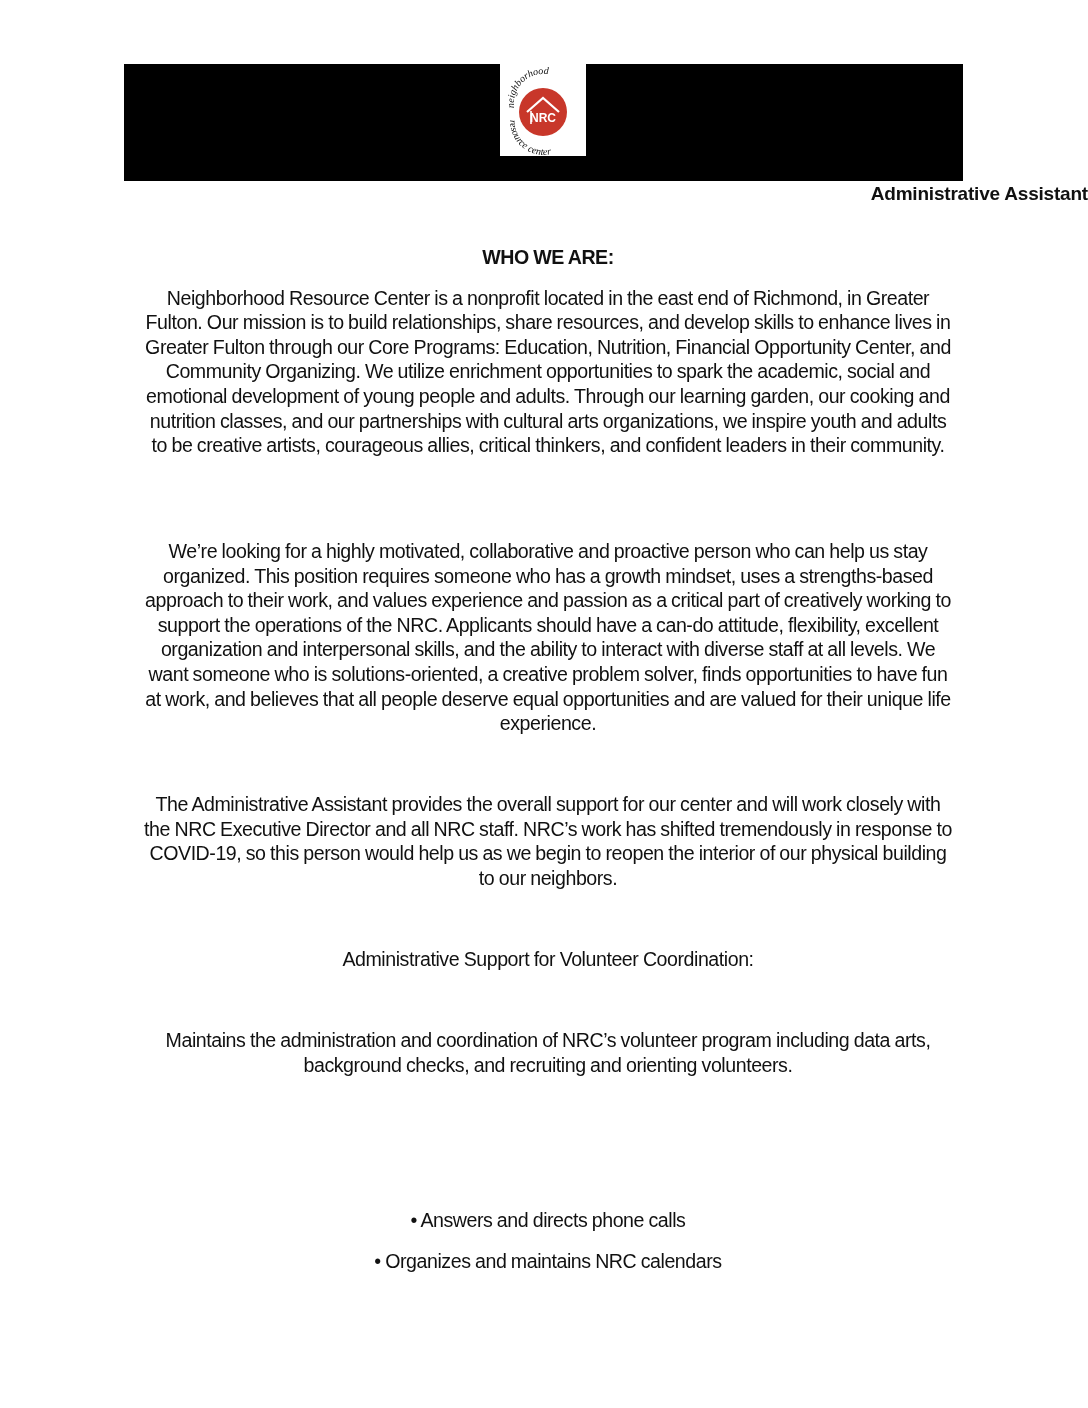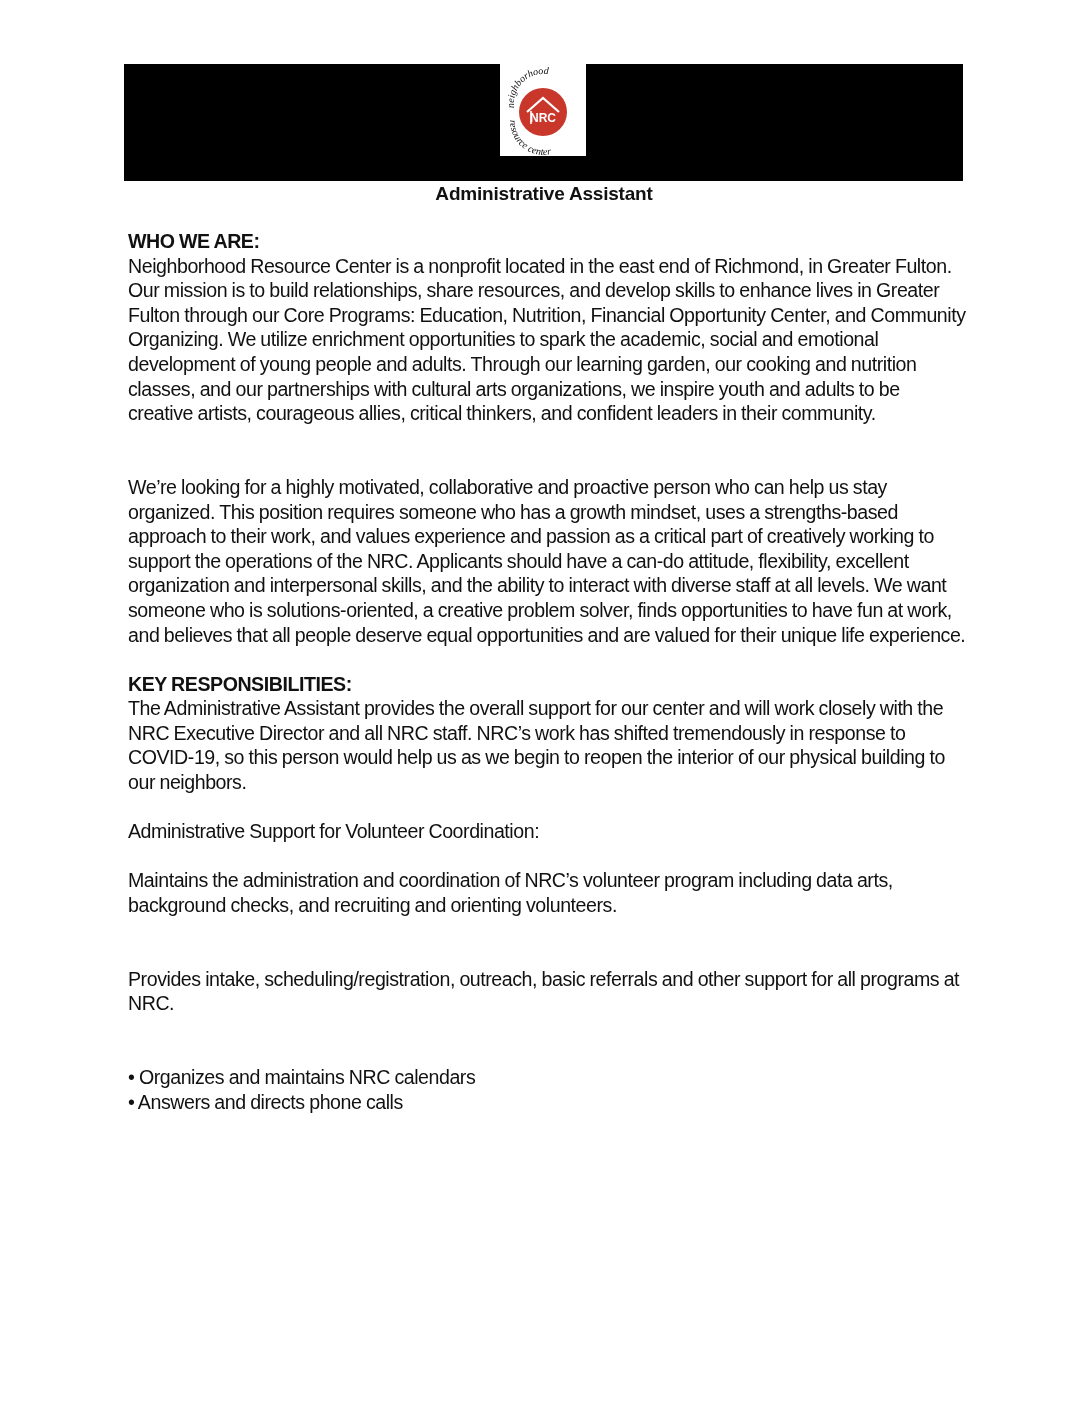--- a/index.html
+++ b/index.html
@@ -1,25 +1,25 @@
 <!DOCTYPE html>
 <html><head>
 <meta charset="utf-8">
 <style>
   html, body { margin: 0; padding: 0; background: #ffffff; }
   body { width: 1088px; height: 1408px; position: relative; overflow: hidden;
          font-family: "Liberation Sans", sans-serif; color: #111; }
   .banner { position: absolute; left: 124px; top: 64px; width: 839px; height: 117px; background: #000; }
   .logo-box { position: absolute; left: 376px; top: 0; width: 86px; height: 92px; background: #fff; }
   .logo-box svg { width: 86px; height: 92px; display: block; }
-  .title { position: absolute; left: 0; width: 1088px; top: 182px; text-align: center;
+  .title { position: absolute; left: 0; width: 1088px; top: 182px; text-align: right;
            font-weight: bold; font-size: 19px; line-height: 24px; letter-spacing: -0.2px; }
   .content { position: absolute; left: 128px; top: 229px; width: 840px;
              font-size: 19.6px; line-height: 24.6px; letter-spacing: -0.45px; word-spacing: -0.5px; }
-  .content p { margin: 0; }
+  .content p { margin: 16px; text-align: center; }
   .content .h { font-weight: bold; }
   .gap { height: 24.6px; }
 </style>
 </head>
 <body>
 
 <div class="banner">
   <div class="logo-box">
     <svg viewBox="0 0 86 92">
       <defs>
@@ -42,26 +42,24 @@
 
 <div class="title">Administrative Assistant</div>
 
 <div class="content">
   <p class="h">WHO WE ARE:</p>
   <p>Neighborhood Resource Center is a nonprofit located in the east end of Richmond, in Greater Fulton. Our mission is to build relationships, share resources, and develop skills to enhance lives in Greater Fulton through our Core Programs: Education, Nutrition, Financial Opportunity Center, and Community Organizing. We utilize enrichment opportunities to spark the academic, social and emotional development of young people and adults. Through our learning garden, our cooking and nutrition classes, and our partnerships with cultural arts organizations, we inspire youth and adults to be creative artists, courageous allies, critical thinkers, and confident leaders in their community.</p>
   <div class="gap"></div>
   <div class="gap"></div>
   <p>We’re looking for a highly motivated, collaborative and proactive person who can help us stay organized. This position requires someone who has a growth mindset, uses a strengths-based approach to their work, and values experience and passion as a critical part of creatively working to support the operations of the NRC. Applicants should have a can-do attitude, flexibility, excellent organization and interpersonal skills, and the ability to interact with diverse staff at all levels. We want someone who is solutions-oriented, a creative problem solver, finds opportunities to have fun at work, and believes that all people deserve equal opportunities and are valued for their unique life experience.</p>
   <div class="gap"></div>
-  <p class="h">KEY RESPONSIBILITIES:</p>
   <p>The Administrative Assistant provides the overall support for our center and will work closely with the NRC Executive Director and all NRC staff. NRC’s work has shifted tremendously in response to COVID-19, so this person would help us as we begin to reopen the interior of our physical building to our neighbors.</p>
   <div class="gap"></div>
   <p>Administrative Support for Volunteer Coordination:</p>
   <div class="gap"></div>
   <p>Maintains the administration and coordination of NRC’s volunteer program including data arts, background checks, and recruiting and orienting volunteers.</p>
   <div class="gap"></div>
   <div class="gap"></div>
-  <p>Provides intake, scheduling/registration, outreach, basic referrals and other support for all programs at NRC.</p>
   <div class="gap"></div>
   <div class="gap"></div>
+  <p>• Answers and directs phone calls</p>
   <p>• Organizes and maintains NRC calendars</p>
-  <p>• Answers and directs phone calls</p>
 </div>
 
 </body></html>

